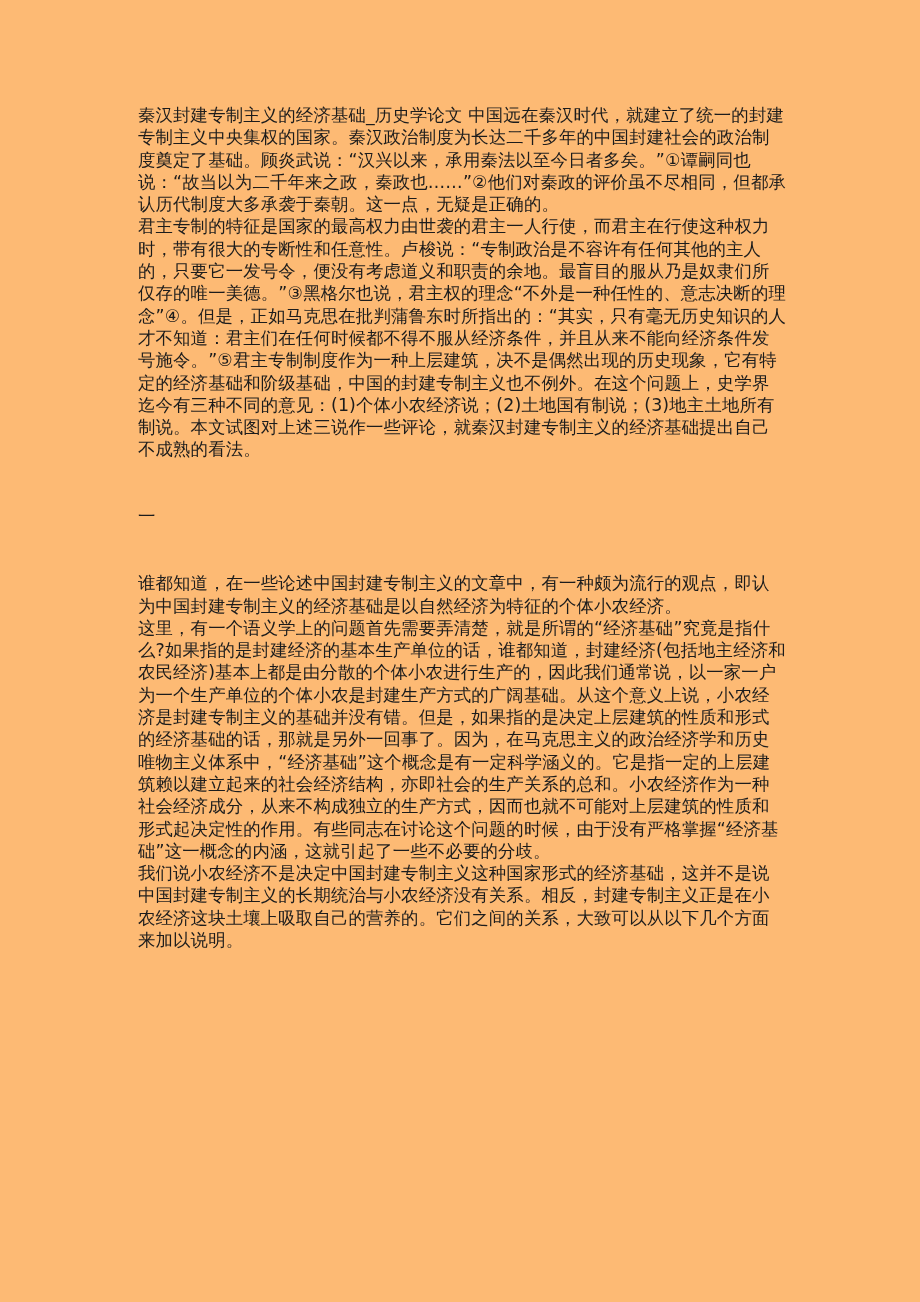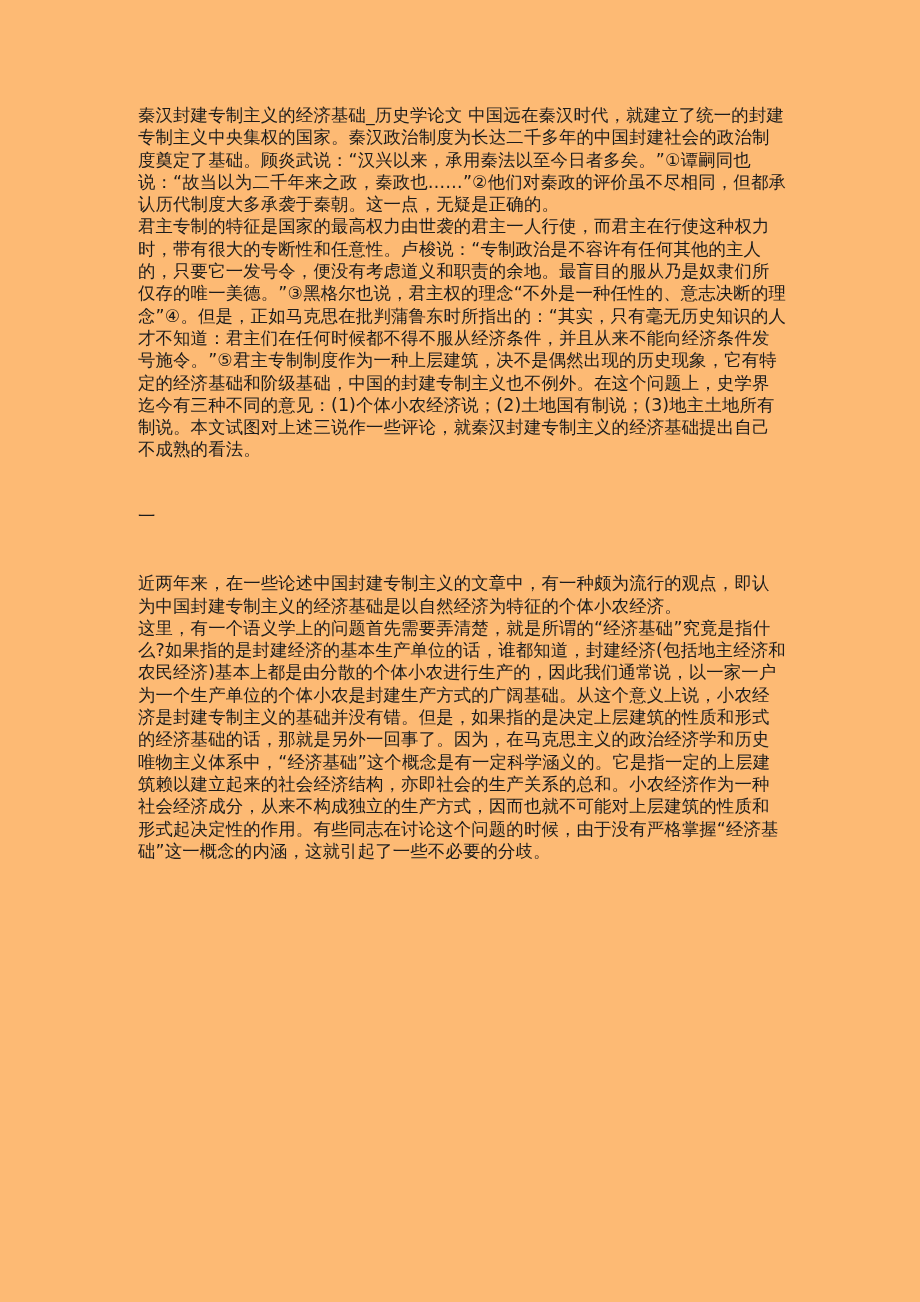--- a/index.html
+++ b/index.html
@@ -62,19 +62,20 @@
     <p class="para">君主专制的特征是国家的最高权力由世袭的君主一人行使，而君主在行使这种权力时，带有很大的专断性和任意性。卢梭说：“专制政治是不容许有任何其他的主人的，只要它一发号令，便没有考虑道义和职责的余地。最盲目的服从乃是奴隶们所仅存的唯一美德。”③黑格尔也说，君主权的理念“不外是一种任性的、意志决断的理念”④。但是，正如马克思在批判蒲鲁东时所指出的：“其实，只有毫无历史知识的人才不知道：君主们在任何时候都不得不服从经济条件，并且从来不能向经济条件发号施令。”⑤君主专制制度作为一种上层建筑，决不是偶然出现的历史现象，它有特定的经济基础和阶级基础，中国的封建专制主义也不例外。在这个问题上，史学界迄今有三种不同的意见：(1)个体小农经济说；(2)土地国有制说；(3)地主土地所有制说。本文试图对上述三说作一些评论，就秦汉封建专制主义的经济基础提出自己不成熟的看法。</p>
 
     <div class="spacer-line"></div>
     <div class="spacer-line"></div>
 
     <p class="section-mark">一</p>
 
     <div class="spacer-line"></div>
     <div class="spacer-line"></div>
 
-    <p class="para">近两年来，在一些论述中国封建专制主义的文章中，有一种颇为流行的观点，即认为中国封建专制主义的经济基础是以自然经济为特征的个体小农经济。</p>
+    <p class="para">谁都知道，在一些论述中国封建专制主义的文章中，有一种颇为流行的观点，即认为中国封建专制主义的经济基础是以自然经济为特征的个体小农经济。</p>
 
     <p class="para">这里，有一个语义学上的问题首先需要弄清楚，就是所谓的“经济基础”究竟是指什么?如果指的是封建经济的基本生产单位的话，谁都知道，封建经济(包括地主经济和农民经济)基本上都是由分散的个体小农进行生产的，因此我们通常说，以一家一户为一个生产单位的个体小农是封建生产方式的广阔基础。从这个意义上说，小农经济是封建专制主义的基础并没有错。但是，如果指的是决定上层建筑的性质和形式的经济基础的话，那就是另外一回事了。因为，在马克思主义的政治经济学和历史唯物主义体系中，“经济基础”这个概念是有一定科学涵义的。它是指一定的上层建筑赖以建立起来的社会经济结构，亦即社会的生产关系的总和。小农经济作为一种社会经济成分，从来不构成独立的生产方式，因而也就不可能对上层建筑的性质和形式起决定性的作用。有些同志在讨论这个问题的时候，由于没有严格掌握“经济基础”这一概念的内涵，这就引起了一些不必要的分歧。</p>
 
+    <p class="para">我们说小农经济不是决定中国封建专制主义这种国家形式的经济基础，这并不是说中国封建专制主义的长期统治与小农经济没有关系。相反，封建专制主义正是在小农经济这块土壤上吸取自己的营养的。它们之间的关系，大致可以从以下几个方面来加以说明。</p>
 
   </div>
 </div>
 
 </body></html>

